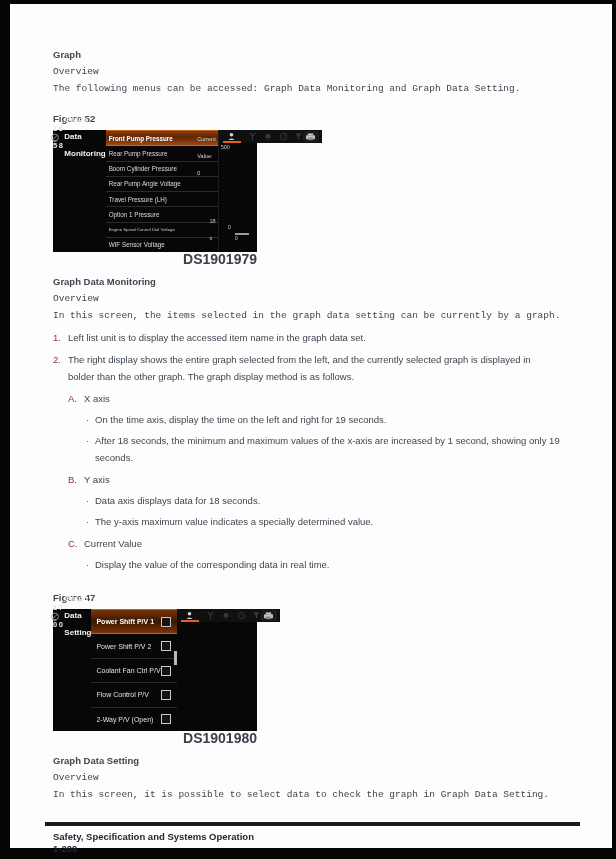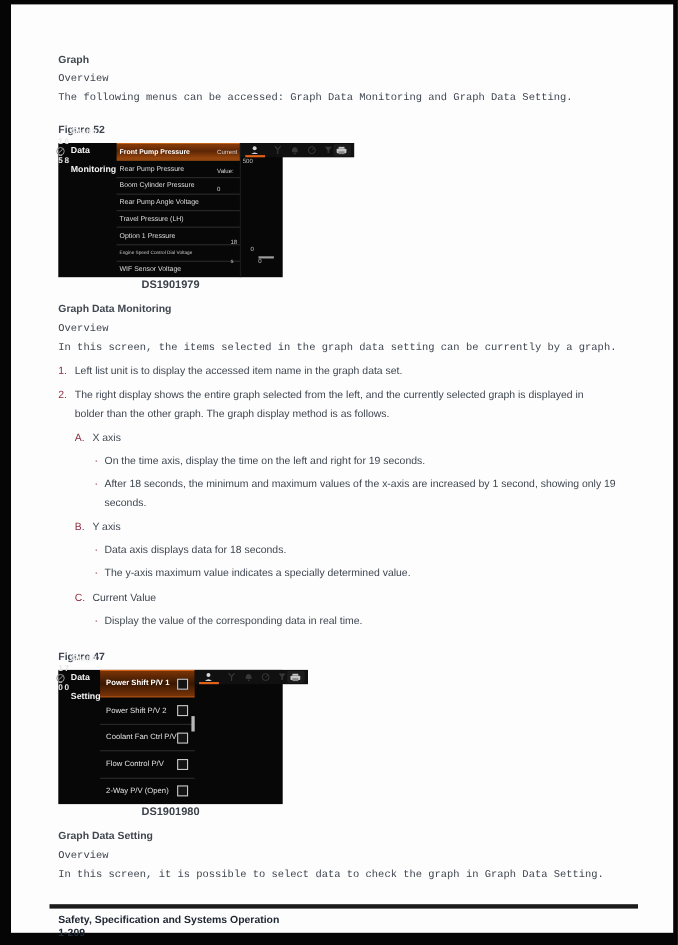--- a/index.html
+++ b/index.html
@@ -16,21 +16,21 @@
   .num-item{display:flex;margin-top:5px;}
   .num-item .marker{width:15px;flex:0 0 15px;color:#8e2c44;}
   .num-item .txt{max-width:480px;}
   .sub{margin-left:15px;margin-top:5px;display:flex;}
   .sub .marker{width:16px;flex:0 0 16px;color:#8e2c44;}
   .bullet{margin-left:33px;margin-top:4px;display:flex;}
   .bullet .dot{width:9px;flex:0 0 9px;color:#8e2c44;}
   .bullet .txt{max-width:470px;}
 
   .figure{margin-top:3px;}
-  .caption{width:204px;text-align:center;font-size:10px;font-weight:600;color:#3a4049;line-height:11px;margin-top:2px;}
+  .caption{width:204px;text-align:right;font-size:14px;font-weight:600;color:#3a4049;line-height:11px;margin-top:2px;}
 
   
   .scr{width:204px;height:122px;background:#070707;position:relative;display:flex;
        color:#e8e8e8;font-family:"Liberation Sans",sans-serif;}
   .scr-status{height:13px;position:relative;display:flex;align-items:center;justify-content:center;
        font-size:7.5px;font-weight:700;letter-spacing:1.5px;color:#e6e6e6;}
   .scr-statusicon{position:absolute;right:4px;top:2px;width:10px;height:10px;}
   .scr-topline{height:1px;background:linear-gradient(90deg,rgba(20,50,90,0) 0%,#2a4f7d 50%,rgba(20,50,90,0) 100%);}
   .scr-title{height:13px;display:flex;align-items:center;justify-content:center;
        font-size:8px;font-weight:700;color:#f2f2f2;}

